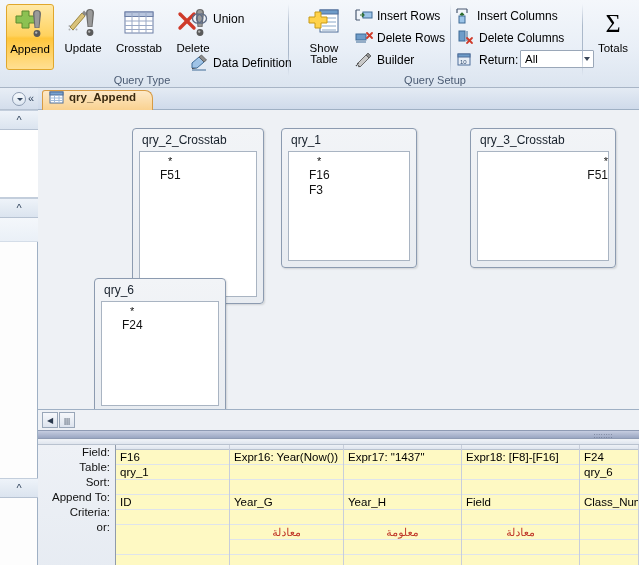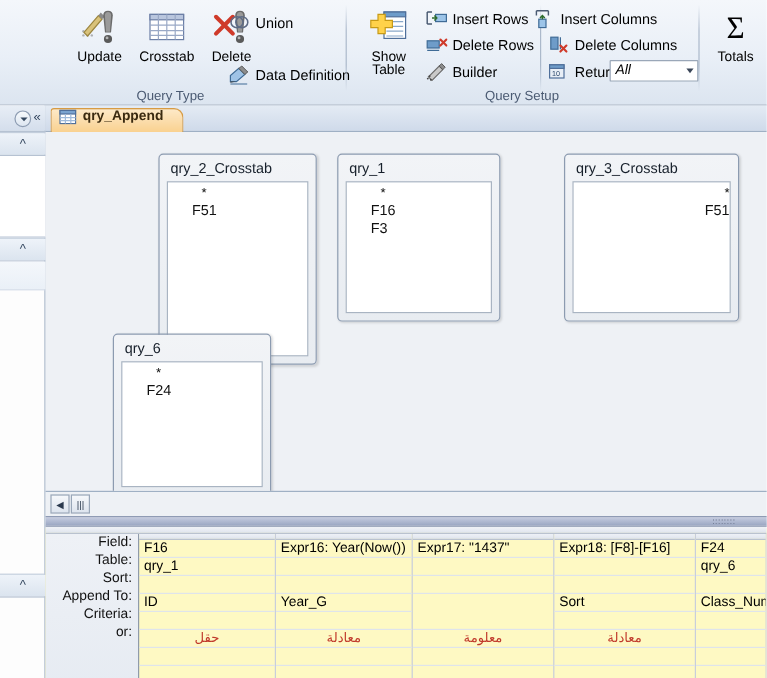--- a/index.html
+++ b/index.html
@@ -184,20 +184,32 @@
 </style>
 </head>
 <body>
 
 <div id="app">
 
   <div class="ribbon">
 
     <div class="rgroup" style="left:0;width:284px;">
 
+      <div class="bigbtn sel" style="left:6px;width:48px;">
+        <div class="icon-box">
+          <svg width="34" height="34" viewBox="0 0 34 34">
+            <path d="M3 8 h6 V3 h7 v5 h6 v7 h-6 v5 H9 v-5 H3 z" fill="#8cc152" stroke="#5d8a2e" stroke-width="1"></path>
+            <path d="M24 2 q4 0 4 4 l-1.5 14 h-5 L20 6 q0-4 4-4z" fill="#6b6b6b"></path>
+            <path d="M24 3 q2.6 0 2.6 3 l-1 13.5h-3.2L21.4 6q0-3 2.6-3z" fill="#9a9a9a"></path>
+            <circle cx="24" cy="25.5" r="3.4" fill="#5a5a5a"></circle>
+            <circle cx="23.2" cy="24.6" r="1.2" fill="#b5b5b5"></circle>
+          </svg>
+        </div>
+        <div class="cap">Append</div>
+      </div>
 
       <div class="bigbtn" style="left:57px;width:52px;">
         <div class="icon-box">
           <svg width="34" height="34" viewBox="0 0 34 34">
             <g opacity=".55">
               <circle cx="3.5" cy="19" r="1" fill="#7a7a7a"></circle>
                 <circle cx="7" cy="19" r="1" fill="#7a7a7a"></circle>
               <circle cx="3.5" cy="22.5" r="1" fill="#7a7a7a"></circle>
                 <circle cx="7" cy="22.5" r="1" fill="#7a7a7a"></circle>
               <circle cx="10.5" cy="22.5" r="1" fill="#7a7a7a"></circle>
@@ -332,21 +344,21 @@
                 <circle cx="5" cy="15.5" r=".8"></circle>
                 <circle cx="4" cy="12.5" r=".8"></circle>
             </g>
           </svg>
         </span>
         <span>Builder</span>
       </div>
 
       <div class="gsep" style="left:158px;"></div>
 
-      <div class="smallcmd" style="left:152px;top:5px;justify-content:flex-end;">
+      <div class="smallcmd" style="left:162px;top:5px;justify-content:flex-end;">
         <span class="sico">
           <svg width="19" height="17" viewBox="0 0 19 17">
             <path d="M3 2 v4 M3 2 h10 M13 2 v4" fill="none" stroke="#4a5a72" stroke-width="1.2"></path>
             <rect x="5" y="9" width="6" height="7" fill="#9cc4e8" stroke="#3f6b96" stroke-width="1"></rect>
             <path d="M8 6 v3 M6 8 l2-2 2 2" fill="none" stroke="#2b6b2b" stroke-width="1.2"></path>
           </svg>
         </span>
         <span>Insert Columns</span>
       </div>
 
@@ -367,21 +379,21 @@
       <div class="smallcmd" style="left:164px;top:49px;">
         <span class="sico">
           <svg width="19" height="17" viewBox="0 0 19 17">
             <rect x="2" y="3" width="12" height="11" fill="#e8eef6" stroke="#4f6f9a" stroke-width="1"></rect>
             <rect x="2" y="3" width="12" height="3" fill="#6e9cc9" stroke="#4f6f9a" stroke-width="1"></rect>
             <text x="4" y="12.5" font-size="6" fill="#2e4a6e" font-family="Liberation Sans, sans-serif">10</text>
           </svg>
         </span>
         <span>Return:</span>
       </div>
-      <div class="retsel" style="left:216px;top:50px;font-style:italic;">
+      <div class="retsel" style="left:228px;top:50px;">
         <span>All</span>
         <span class="arw"></span>
       </div>
 
       <div class="glabel" style="left:0;width:286px;">Query Setup</div>
     </div>
 
     <div class="gsep" style="left:582px;"></div>
 
     <div class="rgroup" style="left:586px;width:53px;">
@@ -492,21 +504,20 @@
 
     <div class="gcols">
 
       <div class="gcol" style="left:0;width:114px;">
         <div class="cselect"></div>
         <div class="gcell" style="top:5px;">F16</div>
         <div class="gcell" style="top:20px;">qry_1</div>
         <div class="gcell" style="top:35px;"></div>
         <div class="gcell" style="top:50px;">ID</div>
         <div class="gcell" style="top:65px;"></div>
-        <div class="gcell ar" style="top:80px;">حقل</div>
         <div class="gcell" style="top:95px;"></div>
         <div class="gcell" style="top:110px;"></div>
       </div>
 
       <div class="gcol" style="left:114px;width:114px;">
         <div class="cselect"></div>
         <div class="gcell" style="top:5px;">Expr16: Year(Now())</div>
         <div class="gcell" style="top:20px;"></div>
         <div class="gcell" style="top:35px;"></div>
         <div class="gcell" style="top:50px;">Year_G</div>
@@ -514,32 +525,33 @@
         <div class="gcell ar" style="top:80px;">معادلة</div>
         <div class="gcell" style="top:95px;"></div>
         <div class="gcell" style="top:110px;"></div>
       </div>
 
       <div class="gcol" style="left:228px;width:118px;">
         <div class="cselect"></div>
         <div class="gcell" style="top:5px;">Expr17: "1437"</div>
         <div class="gcell" style="top:20px;"></div>
         <div class="gcell" style="top:35px;"></div>
+        <div class="gcell" style="top:50px;">Year_H</div>
         <div class="gcell" style="top:65px;"></div>
         <div class="gcell ar" style="top:80px;">معلومة</div>
         <div class="gcell" style="top:95px;"></div>
         <div class="gcell" style="top:110px;"></div>
       </div>
 
       <div class="gcol" style="left:346px;width:118px;">
         <div class="cselect"></div>
         <div class="gcell" style="top:5px;">Expr18: [F8]-[F16]</div>
         <div class="gcell" style="top:20px;"></div>
         <div class="gcell" style="top:35px;"></div>
-        <div class="gcell" style="top:50px;">Sort</div>
+        <div class="gcell" style="top:50px;">Field</div>
         <div class="gcell" style="top:65px;"></div>
         <div class="gcell ar" style="top:80px;">معادلة</div>
         <div class="gcell" style="top:95px;"></div>
         <div class="gcell" style="top:110px;"></div>
       </div>
 
       <div class="gcol" style="left:464px;width:59px;">
         <div class="cselect"></div>
         <div class="gcell" style="top:5px;">F24</div>
         <div class="gcell" style="top:20px;">qry_6</div>

